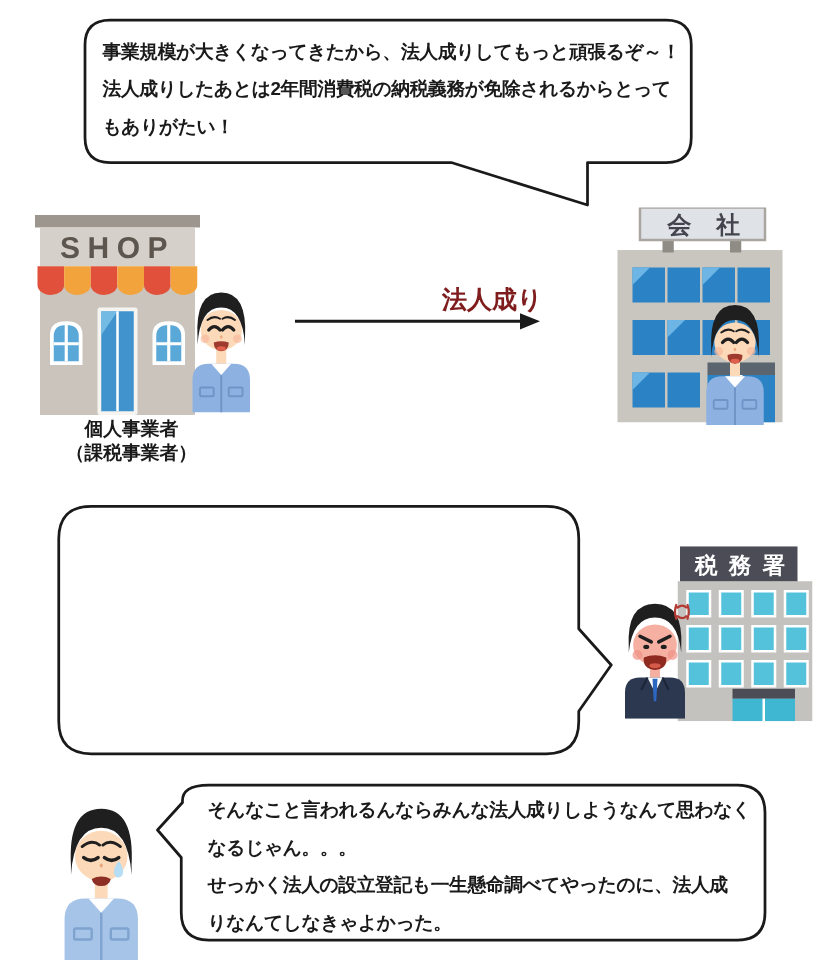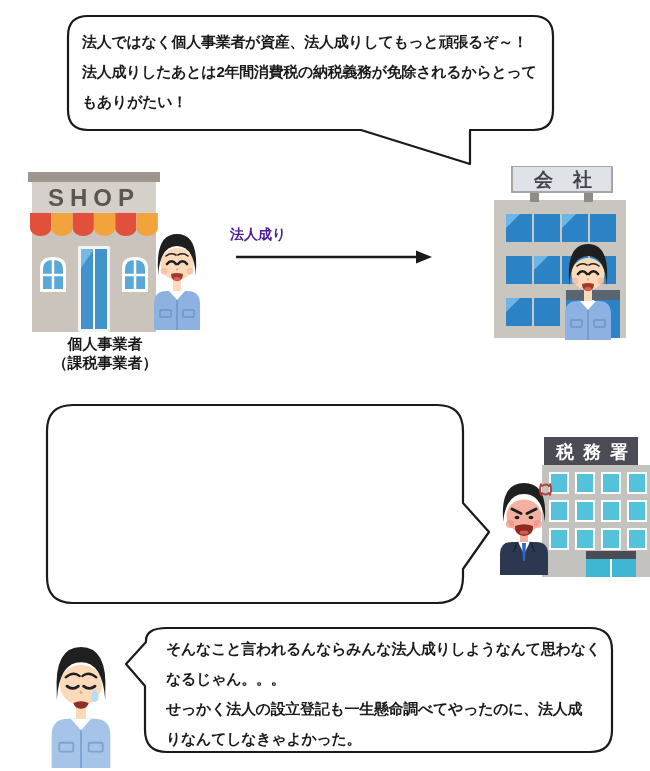--- a/index.html
+++ b/index.html
@@ -10,35 +10,35 @@
   .abs{position:absolute;}
   .bubble-text{
     position:absolute;font-weight:bold;font-size:15px;line-height:30px;
     letter-spacing:-0.3px;white-space:pre;color:#1a1a1a;
   }
   .illu-label{
     position:absolute;font-weight:bold;font-size:15px;line-height:19px;
     text-align:center;white-space:pre;color:#1a1a1a;
   }
   .arrow-label{
-    position:absolute;font-weight:bold;font-size:14px;text-align:left;color:#4c1d95;
+    position:absolute;font-weight:bold;font-size:20px;text-align:right;color:#7f1d1d;
   }
   svg{display:block;}
   svg text{font-family:"Liberation Sans",sans-serif;font-weight:bold;}
 </style>
 </head>
 <body>
 
 <div id="canvas">
 
   <div class="abs" style="left:66px;top:14px;width:492px;height:156px">
     <svg width="492" height="156" viewBox="0 0 492 156">
       <path d="M22,2 H467 Q487,2 487,22 V96 Q487,116 467,116 H404 V150 L295,116 H22 Q2,116 2,96 V22 Q2,2 22,2 Z" fill="#ffffff" stroke="#1a1a1a" stroke-width="2.2" stroke-linejoin="round"></path>
     </svg>
-    <div class="bubble-text" style="left:16px;top:13px;width:470px">法人ではなく個人事業者が資産、法人成りしてもっと頑張るぞ～！
+    <div class="bubble-text" style="left:16px;top:13px;width:470px">事業規模が大きくなってきたから、法人成りしてもっと頑張るぞ～！
 法人成りしたあとは2年間消費税の納税義務が免除されるからとって
 もありがたい！</div>
   </div>
 
   <div class="abs" style="left:28px;top:172px">
     <svg width="132" height="162" viewBox="0 0 132 162">
 
       <rect x="4" y="56" width="124" height="104" fill="#cbc4bc"></rect>
 
       <rect x="0" y="0" width="132" height="10" fill="#9d968e"></rect>

